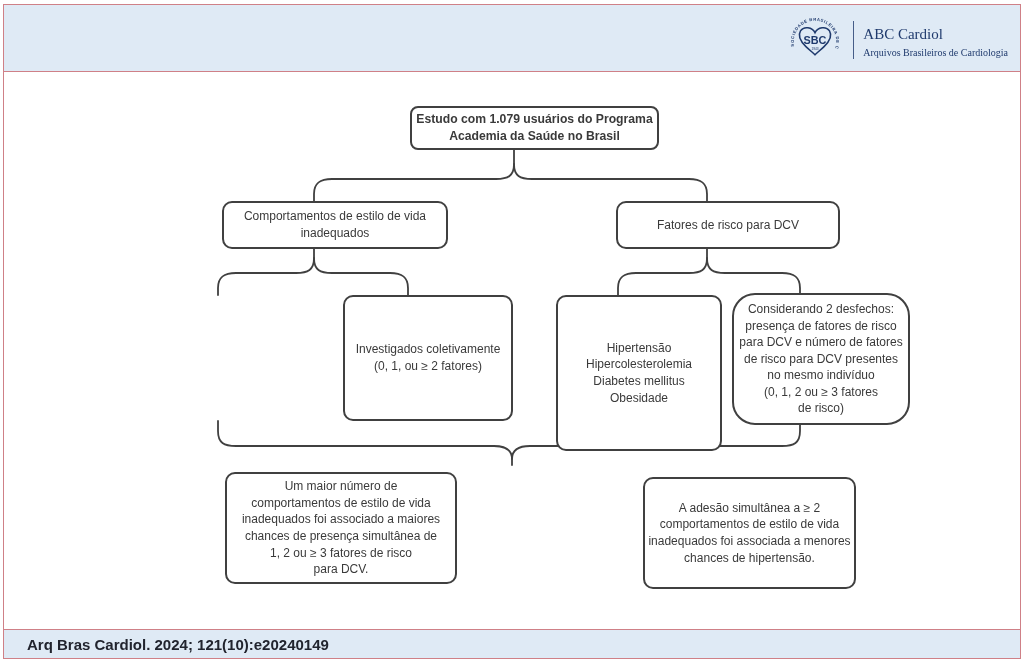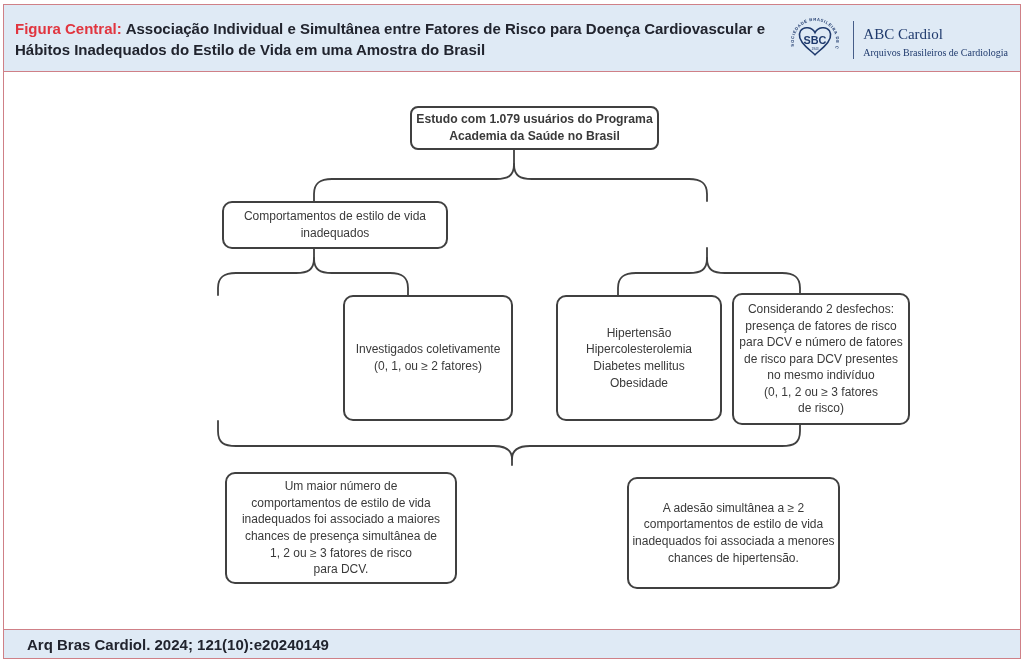--- a/index.html
+++ b/index.html
@@ -40,24 +40,20 @@
   .node.bold{font-weight:bold;font-size:12.2px;}
 
   .citation{font-size:15px;font-weight:bold;color:var(--title-text);padding-left:23px;}
 </style>
 </head>
 <body>
 
 <div class="page">
 
   <div class="band header">
-    <div class="title">
-      <span class="red">Figura Central:</span><span>Associação Individual e Simultânea entre Fatores de Risco para Doença Cardiovascular e</span><br>
-      <span>Hábitos Inadequados do Estilo de Vida em uma Amostra do Brasil</span>
-    </div>
 
     <div class="logo">
       <svg width="58" height="58" viewBox="0 0 64 64" aria-hidden="true">
         <defs>
           <path id="ringPath" d="M 9.5,41 A 23.5,23.5 0 1 1 54.5,41"></path>
         </defs>
         <text font-size="4.6" letter-spacing="0.7" fill="#1f3a6d" font-family="Liberation Sans, sans-serif" font-weight="bold">
           <textPath href="#ringPath" startOffset="2">SOCIEDADE BRASILEIRA DE CARDIOLOGIA</textPath>
         </text>
         <path d="M 32,24 C 29,17.5 19.5,16.5 16,22 C 12.5,27.8 17,34.5 22,39.3 C 26,43.2 30,46.2 32,48.3 C 34,46.2 38,43.2 42,39.3 C 47,34.5 51.5,27.8 48,22 C 44.5,16.5 35,17.5 32,24 Z" fill="none" stroke="#1f3a6d" stroke-width="1.7"></path>
@@ -87,47 +83,48 @@
     <path d="M 218,421 L 218,431 C 218,443 224,446 236,446 L 494,446 C 506,446 512,450 512,459 L 512,465"></path>
     <path d="M 800,425 L 800,431 C 800,443 794,446 782,446 L 530,446 C 518,446 512,450 512,459"></path>
   </svg>
 
   <div class="node bold" style="left:390px;top:106px;width:249px;height:44px;border-radius:8px;">Estudo com 1.079 usuários do Programa
 Academia da Saúde no Brasil</div>
 
   <div class="node" style="left:202px;top:201px;width:226px;height:48px;">Comportamentos de estilo de vida
 inadequados</div>
 
+  <div class="node" style="left:596px;top:201px;width:224px;height:48px;">Fatores de risco para DCV</div>
 
 
   <div class="node" style="left:323px;top:295px;width:170px;height:126px;">Investigados coletivamente
 (0, 1, ou ≥ 2 fatores)</div>
 
-  <div class="node" style="left:536px;top:295px;width:166px;height:126px;">Hipertensão
+  <div class="node" style="left:536px;top:295px;width:166px;height:156px;">Hipertensão
 Hipercolesterolemia
 Diabetes mellitus
 Obesidade</div>
 
-  <div class="node" style="left:712px;top:293px;width:178px;height:132px;">Considerando 2 desfechos:
+  <div class="node" style="left:712px;top:293px;width:178px;height:132px;border-radius:23px;">Considerando 2 desfechos:
 presença de fatores de risco
 para DCV e número de fatores
 de risco para DCV presentes
 no mesmo indivíduo
 (0, 1, 2 ou ≥ 3 fatores
 de risco)</div>
 
   <div class="node" style="left:205px;top:472px;width:232px;height:112px;">Um maior número de
 comportamentos de estilo de vida
 inadequados foi associado a maiores
 chances de presença simultânea de
 1, 2 ou ≥ 3 fatores de risco
 para DCV.</div>
 
 
-  <div class="node" style="left:607px;top:477px;width:213px;height:112px;">A adesão simultânea a ≥ 2
+  <div class="node" style="left:623px;top:477px;width:213px;height:112px;">A adesão simultânea a ≥ 2
 comportamentos de estilo de vida
 inadequados foi associada a menores
 chances de hipertensão.</div>
 
   <div class="band footer">
     <div class="citation">Arq Bras Cardiol. 2024; 121(10):e20240149</div>
   </div>
 
 </div>
 

